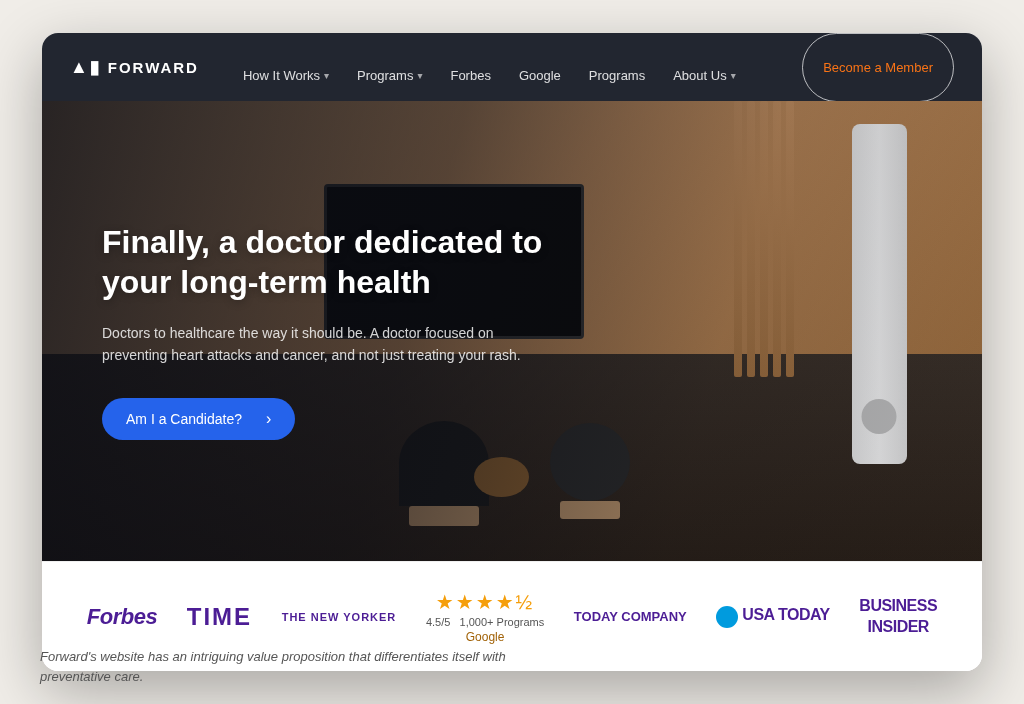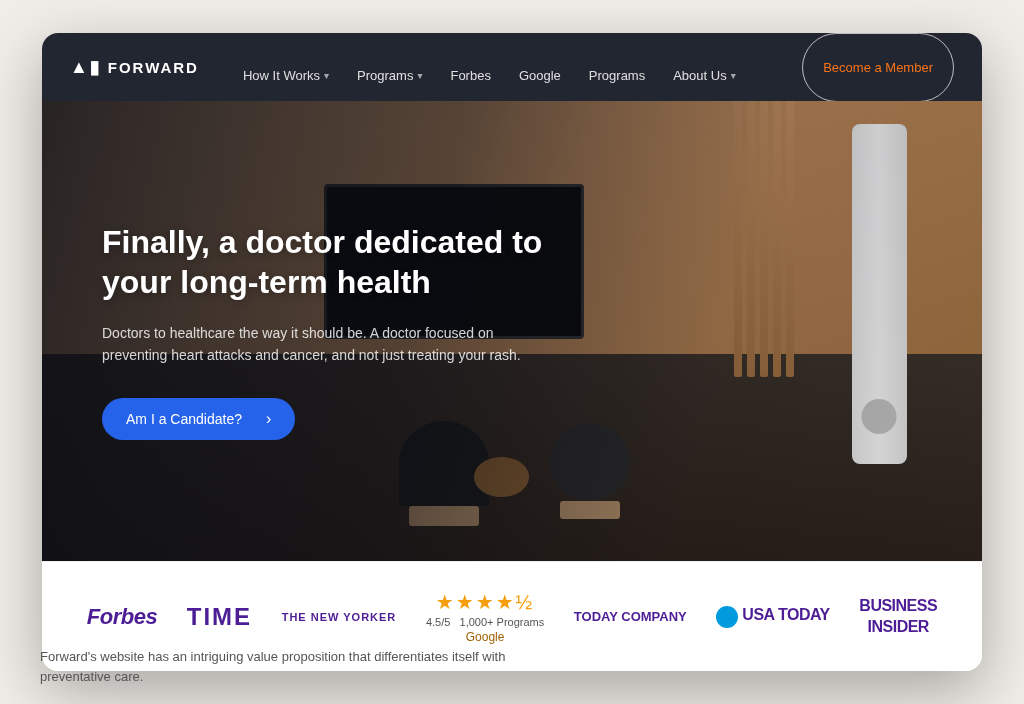--- a/index.html
+++ b/index.html
@@ -472,15 +472,15 @@
     </div>
 
     <div class="press-item">
       <span class="press-logo business-insider">BUSINESS<br>INSIDER</span>
     </div>
 
   </div>
 
 </div>
 
-<div style="position:fixed; bottom: 18px; left: 40px; color:#555; font-size:13px; max-width:480px; line-height:1.5;">
+<div style="position:fixed; bottom: 18px; left: 40px; font-style:italic; color:#555; font-size:13px; max-width:480px; line-height:1.5;">
   <span>Forward's website has an intriguing value proposition that differentiates itself with preventative care.</span>
 </div>
 
 </body></html>

